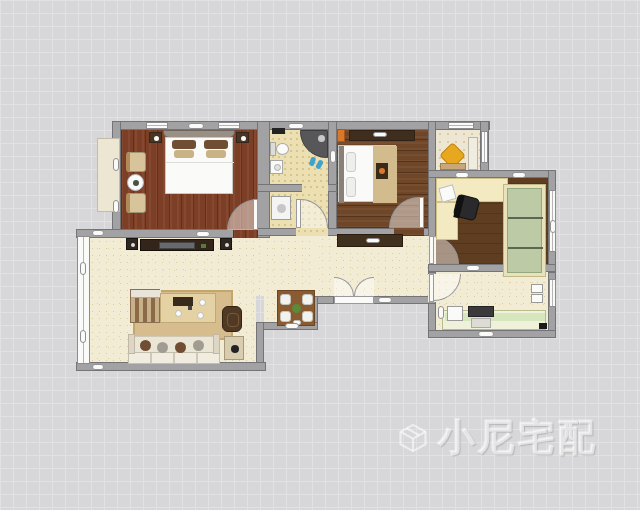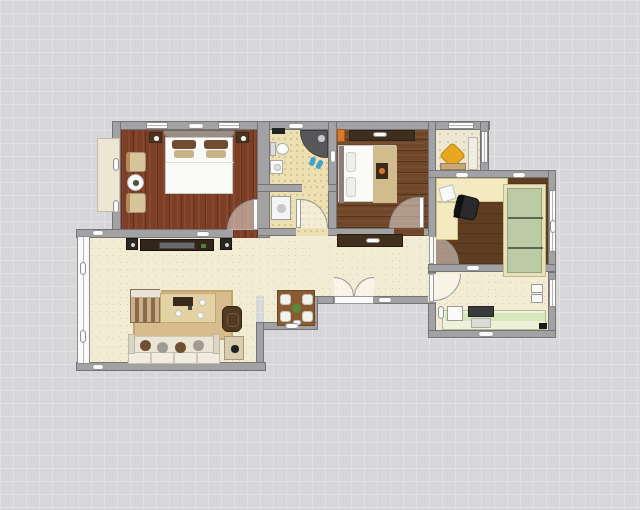--- a/index.html
+++ b/index.html
@@ -256,13 +256,22 @@
   <div class="p pill" style="left:113px;top:158px;width:6px;height:13px"></div>
   <div class="p pill" style="left:113px;top:200px;width:6px;height:13px"></div>
   <div class="p pill" style="left:80px;top:262px;width:6px;height:13px"></div>
   <div class="p pill" style="left:80px;top:330px;width:6px;height:13px"></div>
   <div class="p pill" style="left:550px;top:220px;width:6px;height:13px"></div>
   <div class="p pill" style="left:438px;top:306px;width:6px;height:13px"></div>
   <div class="p pill" style="left:330px;top:150px;width:6px;height:13px"></div>
 
  </div>
 
+ <div id="watermark">
+   <svg width="46" height="46" viewBox="0 0 48 48" fill="none" stroke="rgba(255,255,255,0.55)" stroke-width="3.5" stroke-linejoin="round">
+     <path d="M24 3 L44 14 L44 34 L24 45 L4 34 L4 14 Z"></path>
+     <path d="M4 14 L24 25 L44 14"></path>
+     <path d="M24 25 L24 45"></path>
+     <path d="M14 8.5 L34 19.5"></path>
+   </svg>
+   <span id="wm-text">小尼宅配</span>
+ </div>
 </div>
 
 </body></html>

